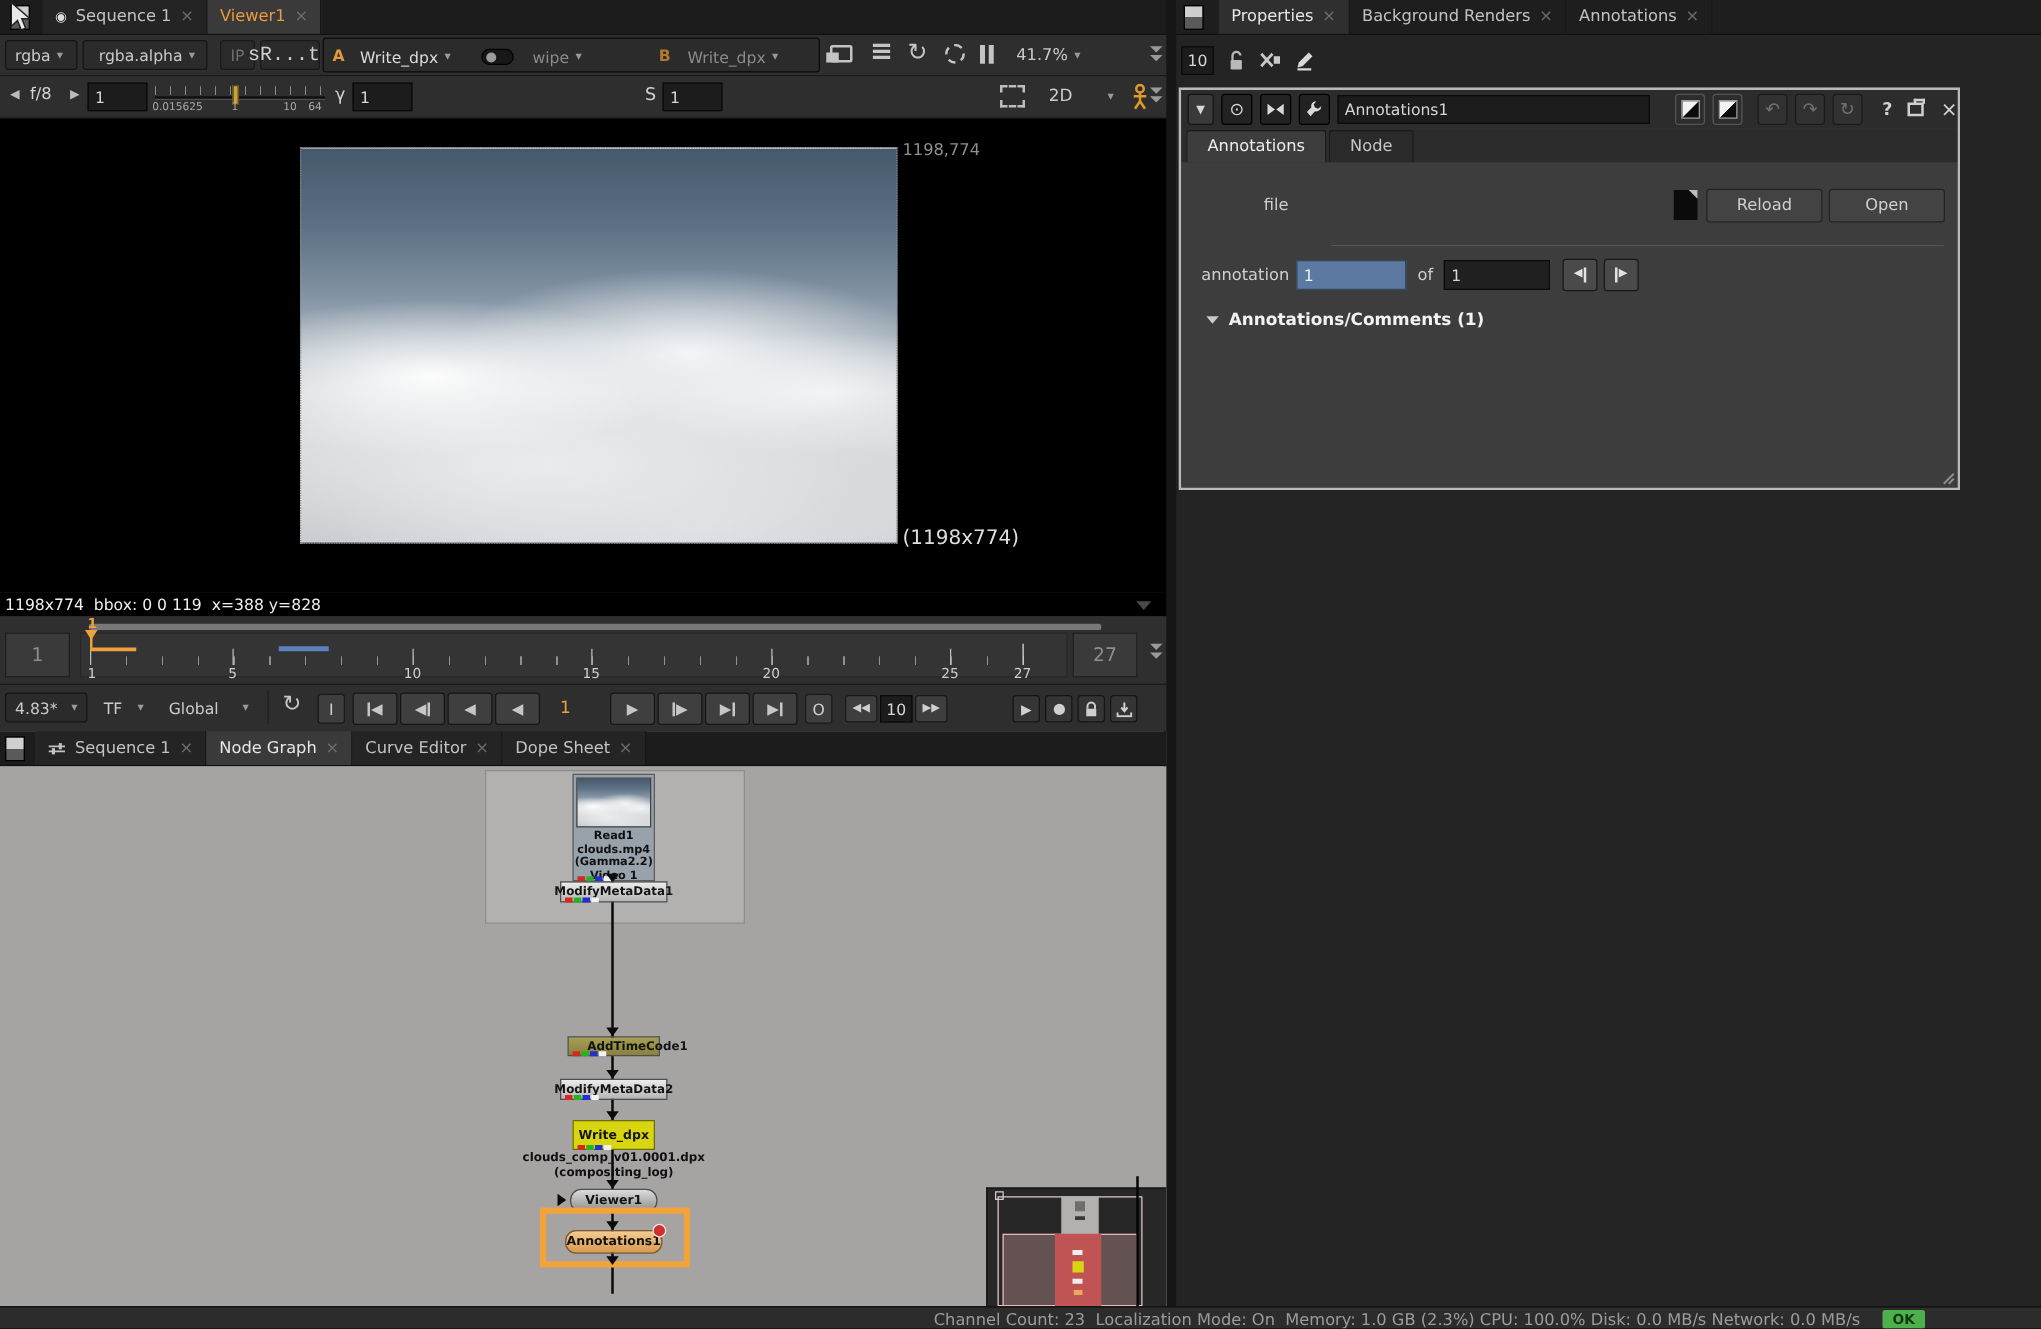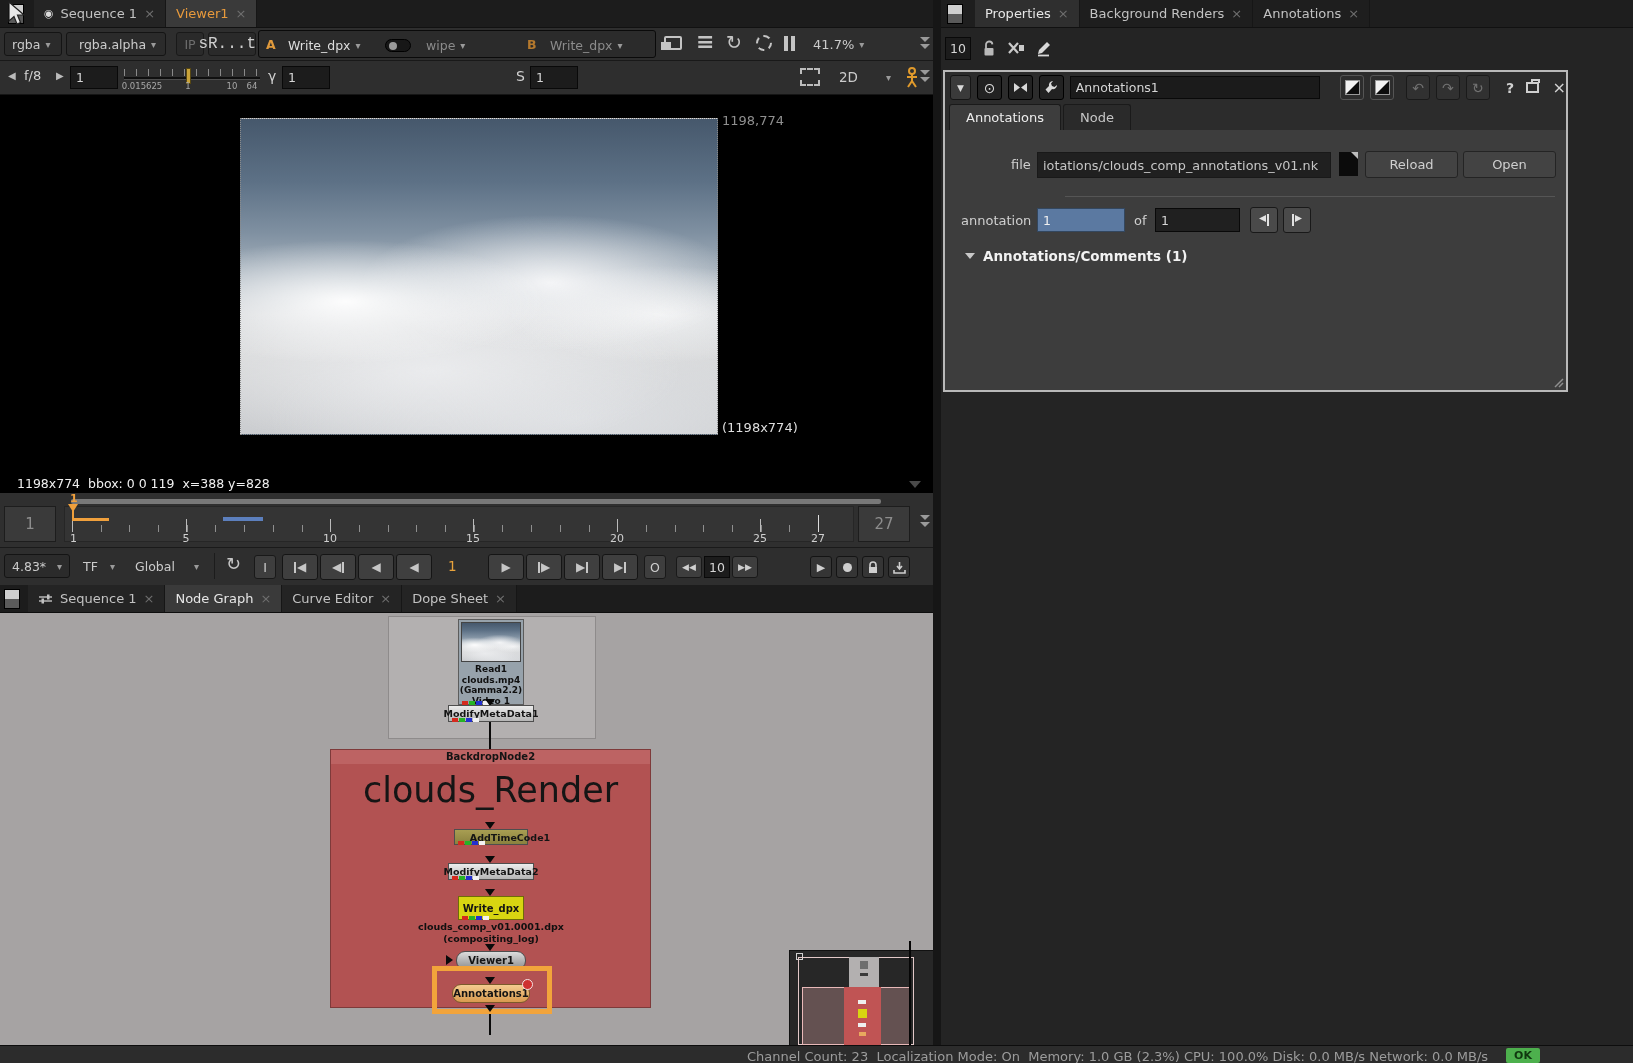--- a/index.html
+++ b/index.html
@@ -209,25 +209,25 @@
         </div>
       <div class="chev abs" style="left:920px;top:9px;">
           <i></i>
           <i></i>
         </div>
     </div>
 
     <div class="abs" style="left:0;top:95px;width:933px;height:379px;background:#000;">
       <div class="abs cloudimg" style="left:240px;top:23px;width:478px;height:317px;border:1px dotted #8a8a8a;"></div>
       <span class="abs" style="left:722px;top:18px;color:#8f8f8f;font-size:13px;">1198,774</span>
-      <span class="abs" style="left:722px;top:325px;color:#dedede;font-size:13px;">(1198x774)</span>
+      <span class="abs" style="left:722px;top:325px;color:#dedede;font-size:16px;">(1198x774)</span>
     </div>
 
     <div class="abs row" style="left:0;top:474px;width:933px;height:19px;background:#000;">
-      <span class="pre" style="margin-left:17px;color:#f0f0f0;font-size:12.5px;">1198x774  bbox: 0 0 119  x=388 y=828</span>
+      <span class="pre" style="margin-left:4px;color:#f0f0f0;font-size:12.5px;">1198x774  bbox: 0 0 119  x=388 y=828</span>
       <i class="abs" style="right:12px;top:7px;width:0;height:0;border-left:6px solid transparent;border-right:6px solid transparent;border-top:7px solid #4a4a4a;"></i>
     </div>
 
     <div class="abs" style="left:0;top:493px;width:933px;height:54px;background:#2f2f2f;">
       <div class="abs" style="left:71px;top:6px;width:810px;height:5px;background:#787878;border-radius:2px;"></div>
       <div class="abs row" style="left:4px;top:13px;width:52px;height:36px;background:#3a3a3a;border:1px solid #1d1d1d;justify-content:center;">
         <span style="color:#8d8d8d;font-size:15px;">1</span>
       </div>
       <div class="abs" style="left:64px;top:13px;width:790px;height:36px;background:#343434;border:1px solid #262626;">
         <div class="abs" style="left:7px;right:30px;bottom:9px;height:7px;background:repeating-linear-gradient(90deg,#8f8f8f 0 1px,transparent 1px 28.7px);"></div>
@@ -402,26 +402,20 @@
       <div class="node" style="left:448px;top:92px;width:86px;height:17px;background:linear-gradient(180deg,#ececec,#b5b5b5);">
         <span>ModifyMetaData1</span>
         <div class="chips">
             <i class="c-r"></i>
             <i class="c-g"></i>
             <i class="c-b"></i>
             <i class="c-w"></i>
           </div>
       </div>
 
-      <div class="abs" style="left:330px;top:136px;width:321px;height:259px;background:#b25252;border:1px solid #7e3a3a;">
-        <div class="abs" style="left:0;top:0;width:100%;height:14px;background:#bd6363;text-align:center;font-size:10px;font-weight:bold;color:#141414;line-height:14px;">
-          <span>BackdropNode2</span>
-        </div>
-        <div class="abs" style="left:0;top:20px;width:100%;text-align:center;font-size:35px;color:#151515;">clouds_Render</div>
-      </div>
 
       <i class="ah" style="left:485px;top:209px;"></i>
       <div class="node" style="left:454px;top:216px;width:74px;height:16px;background:linear-gradient(180deg,#a89e52,#8a813e);padding-left:38px;">
         <span>AddTimeCode1</span>
         <div class="chips">
             <i class="c-r"></i>
             <i class="c-g"></i>
             <i class="c-b"></i>
             <i class="c-w"></i>
           </div>
@@ -571,23 +565,20 @@
           <span>Annotations</span>
         </div>
         <div class="ptab" style="margin-left:2px;">
           <span>Node</span>
         </div>
       </div>
 
       <div class="abs" style="left:0;top:58px;width:621px;height:260px;background:#3d3d3d;">
 
         <span class="abs" style="left:66px;top:27px;color:#cfcfcf;font-size:13px;text-align:right;">file</span>
-        <div class="inp abs" style="left:92px;top:22px;width:294px;height:26px;background:#202020;border-color:#191919;">
-          <span style="font-size:12.8px;color:#c6c6c6;white-space:nowrap;overflow:hidden;">iotations/clouds_comp_annotations_v01.nk</span>
-        </div>
         <div class="docicon abs" style="left:394px;top:22px;"></div>
         <div class="btn abs" style="left:420px;top:21px;width:93px;height:27px;background:#434343;border-color:#242424;">
           <span style="font-size:13px;">Reload</span>
         </div>
         <div class="btn abs" style="left:518px;top:21px;width:93px;height:27px;background:#434343;border-color:#242424;">
           <span style="font-size:13px;">Open</span>
         </div>
 
         <i class="abs" style="left:120px;top:66px;width:490px;height:1px;background:#2b2b2b;border-bottom:1px solid #555;"></i>
 

